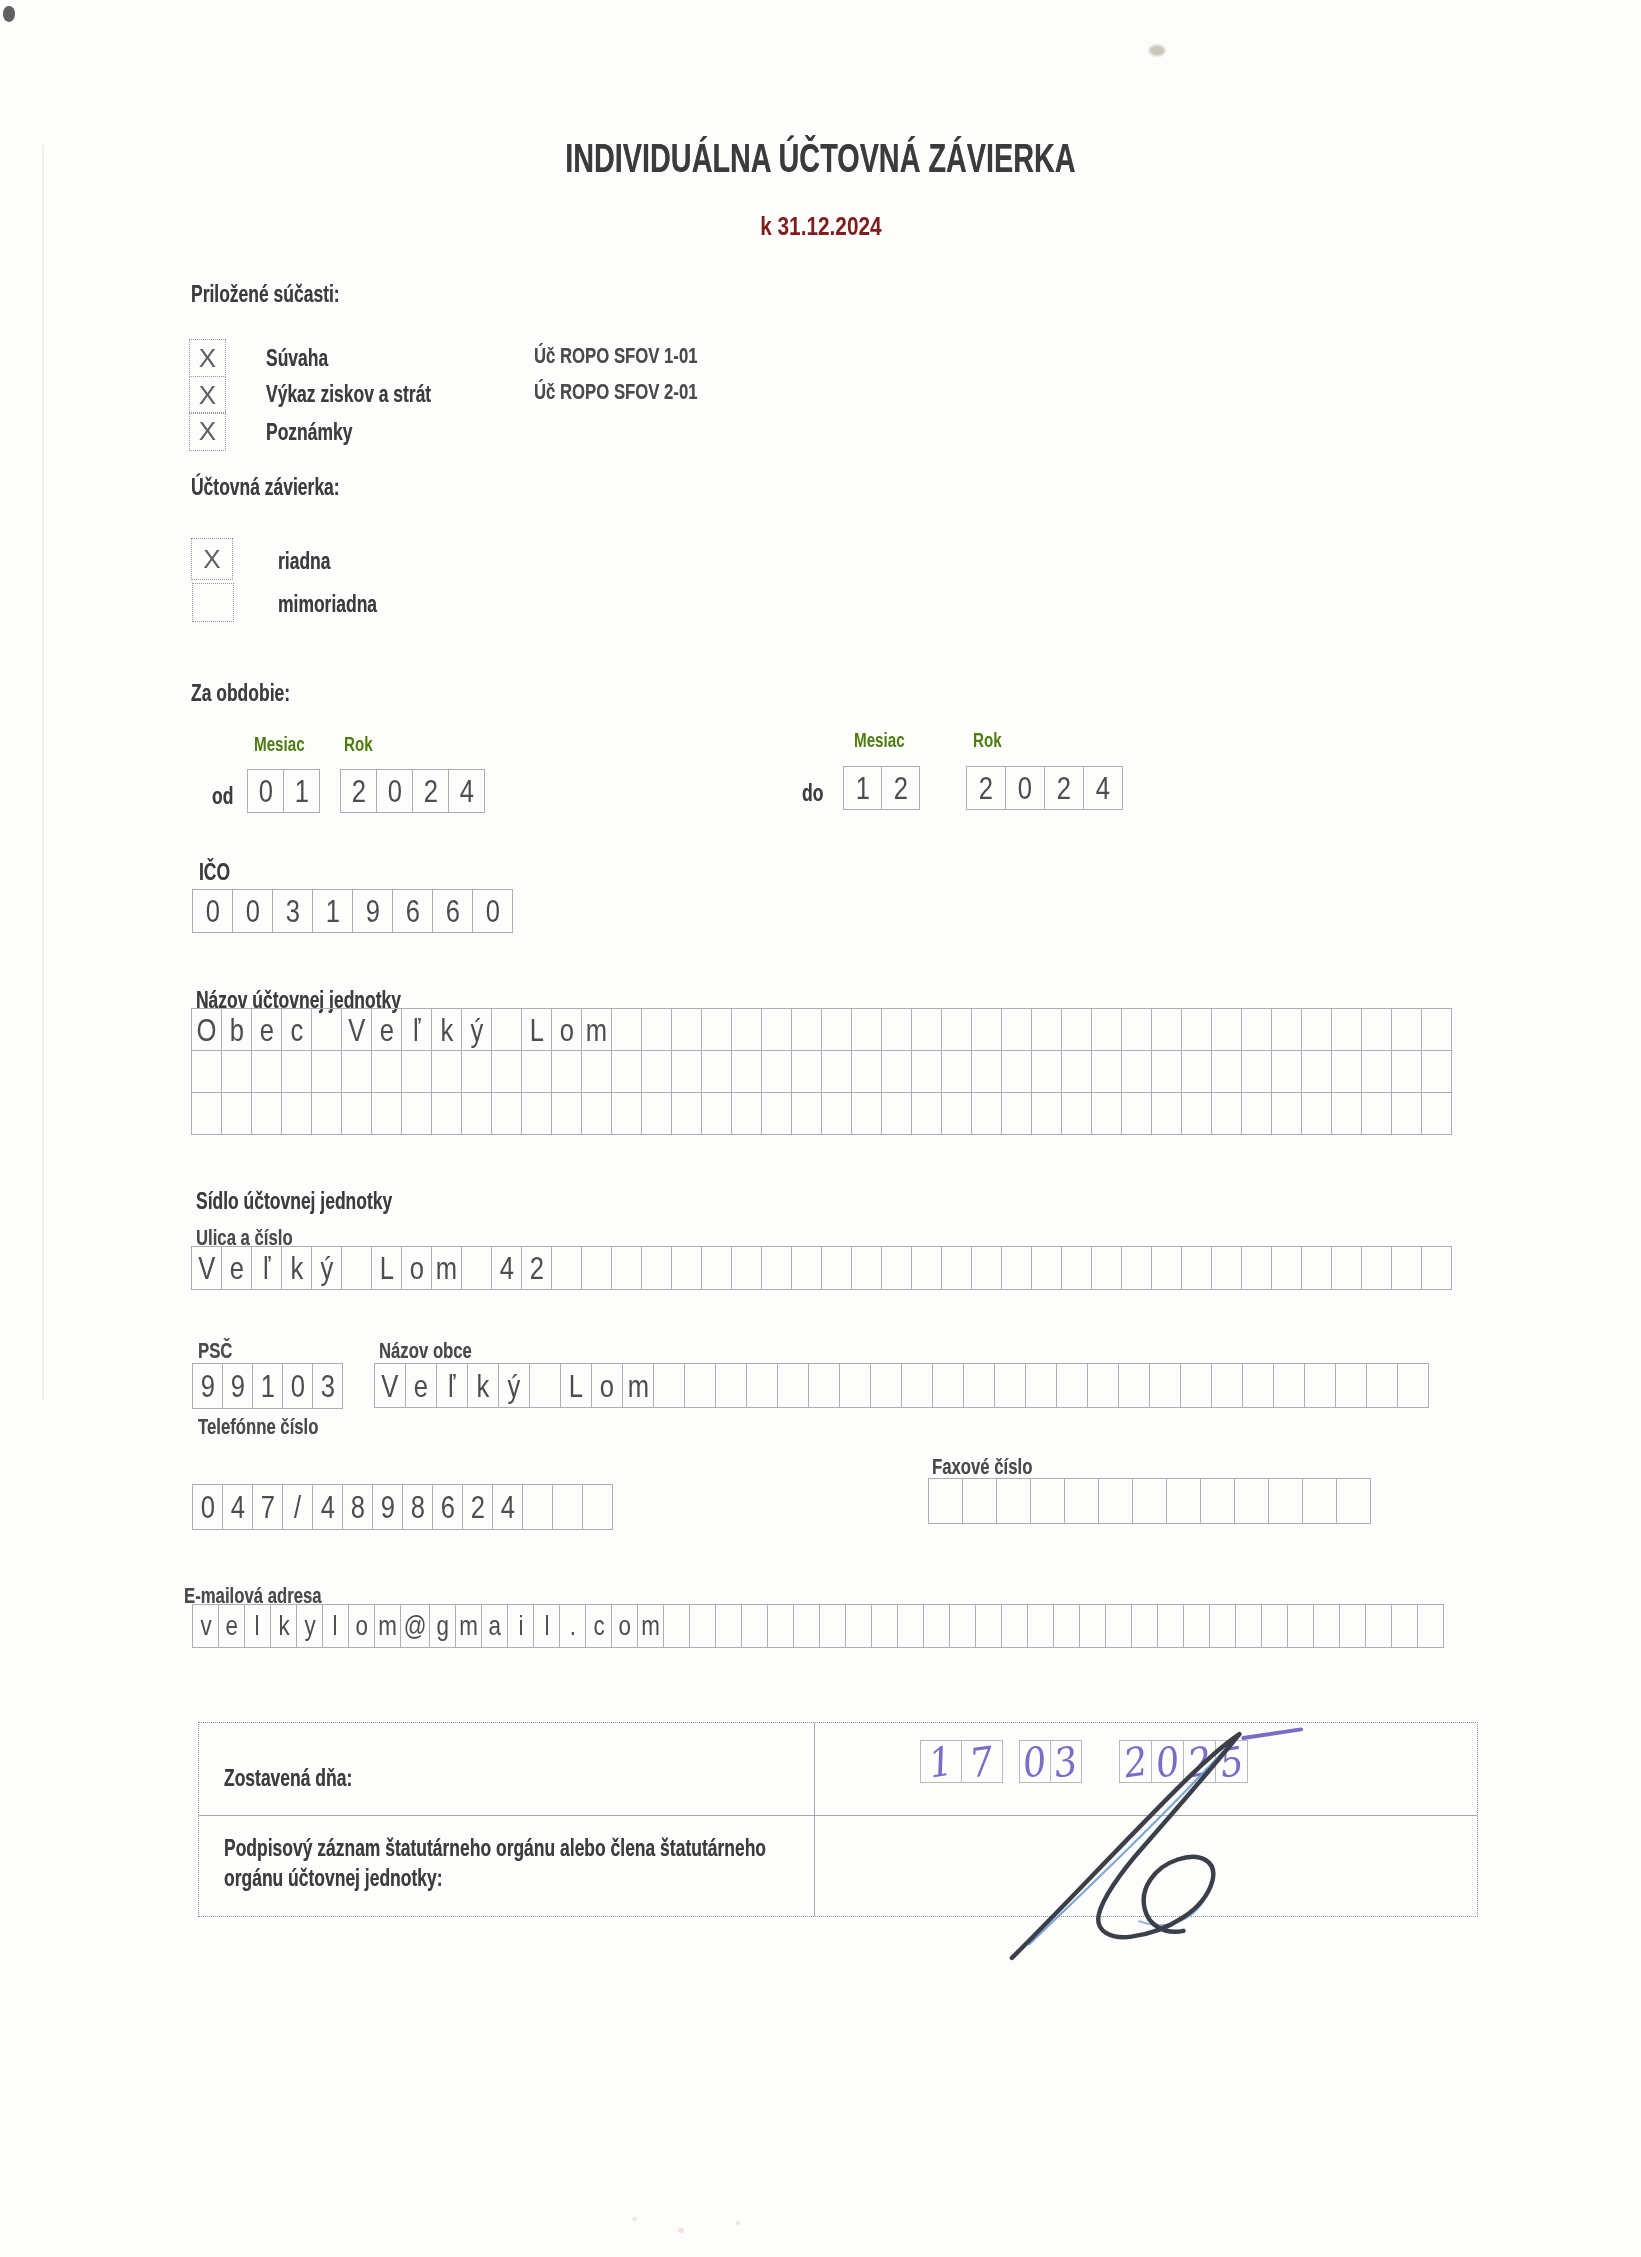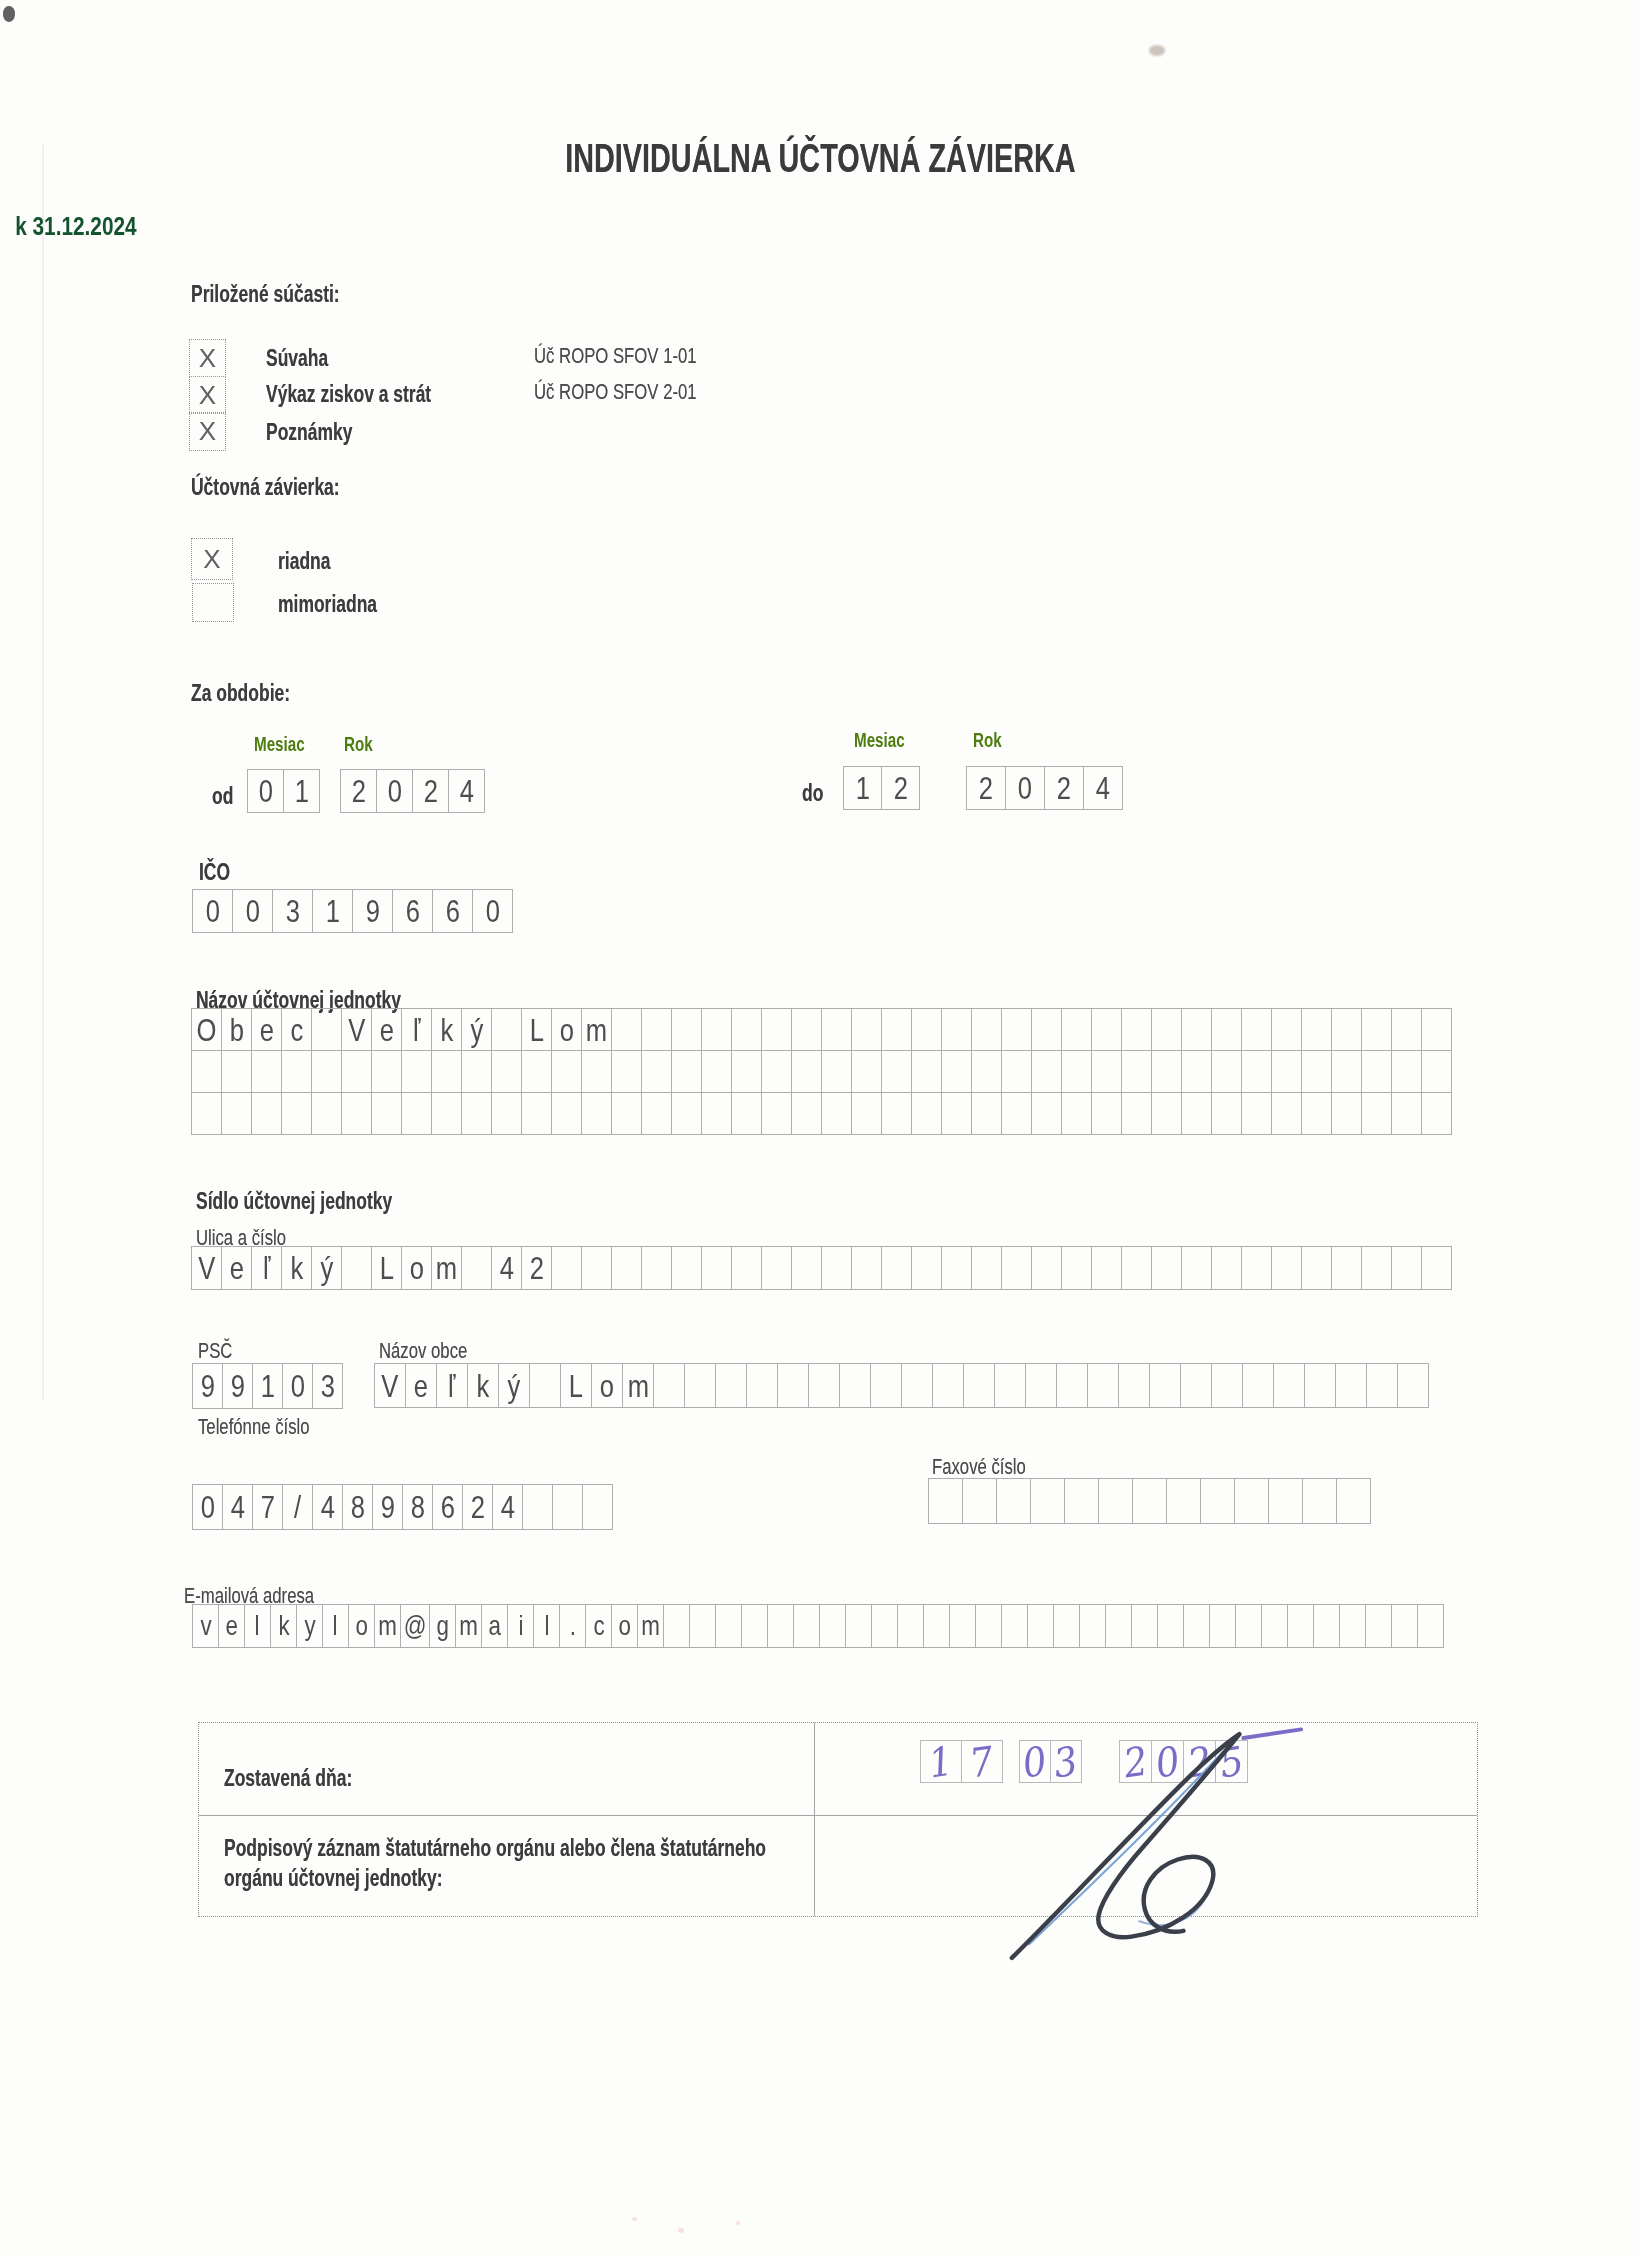--- a/index.html
+++ b/index.html
@@ -3,26 +3,26 @@
 <meta charset="utf-8">
 <style>
   *{margin:0;padding:0;box-sizing:border-box}
   html,body{width:1641px;height:2257px}
   body{position:relative;background:#fdfdfc;font-family:"Liberation Sans",sans-serif;color:#3e3e3e;overflow:hidden}
   .abs{position:absolute}
 
   
   .cond{display:inline-block;transform:scaleX(.76);transform-origin:0 50%;white-space:nowrap}
   .lbl{font-weight:bold;font-size:23px;color:#3c3c3c;line-height:1;text-shadow:0 0 0.5px rgba(60,60,60,.55)}
-  .lblr{font-weight:normal;font-size:22px;color:#4a4a4a;line-height:1;text-shadow:0 0 0.4px rgba(70,70,70,.45)}
+  .lblr{font-weight:bold;font-size:22px;color:#4a4a4a;line-height:1;text-shadow:0 0 0.4px rgba(70,70,70,.45)}
   .small-lbl{font-weight:bold;font-size:20px;color:#4d7c0f;line-height:1}
 
   .title-wrap{left:0;width:1641px;top:136px;text-align:center;font-size:40px;font-weight:bold;color:#3b3b3b}
   .title-wrap>span{display:inline-block;transform:scaleX(.72);transform-origin:50% 50%;white-space:nowrap;text-shadow:0 0 0.6px rgba(55,55,55,.6)}
-  .sub-wrap{left:0;width:1641px;top:211px;text-align:left;font-size:26px;font-weight:bold;color:#14532d}
+  .sub-wrap{left:0;width:1641px;top:211px;text-align:center;font-size:26px;font-weight:bold;color:#7f1d1d}
   .sub-wrap>span{display:inline-block;transform:scaleX(.8);transform-origin:50% 50%;white-space:nowrap}
 
   
   .cbox{border:1px dotted #979797;background:transparent}
   .cbox span{display:block;width:100%;text-align:center;font-size:26px;color:#616161;font-family:"Liberation Sans",sans-serif}
 
   
   .comb{position:absolute}
   .comb-row{display:flex;height:var(--ch)}
   .comb-row+.comb-row{margin-top:-1px}

